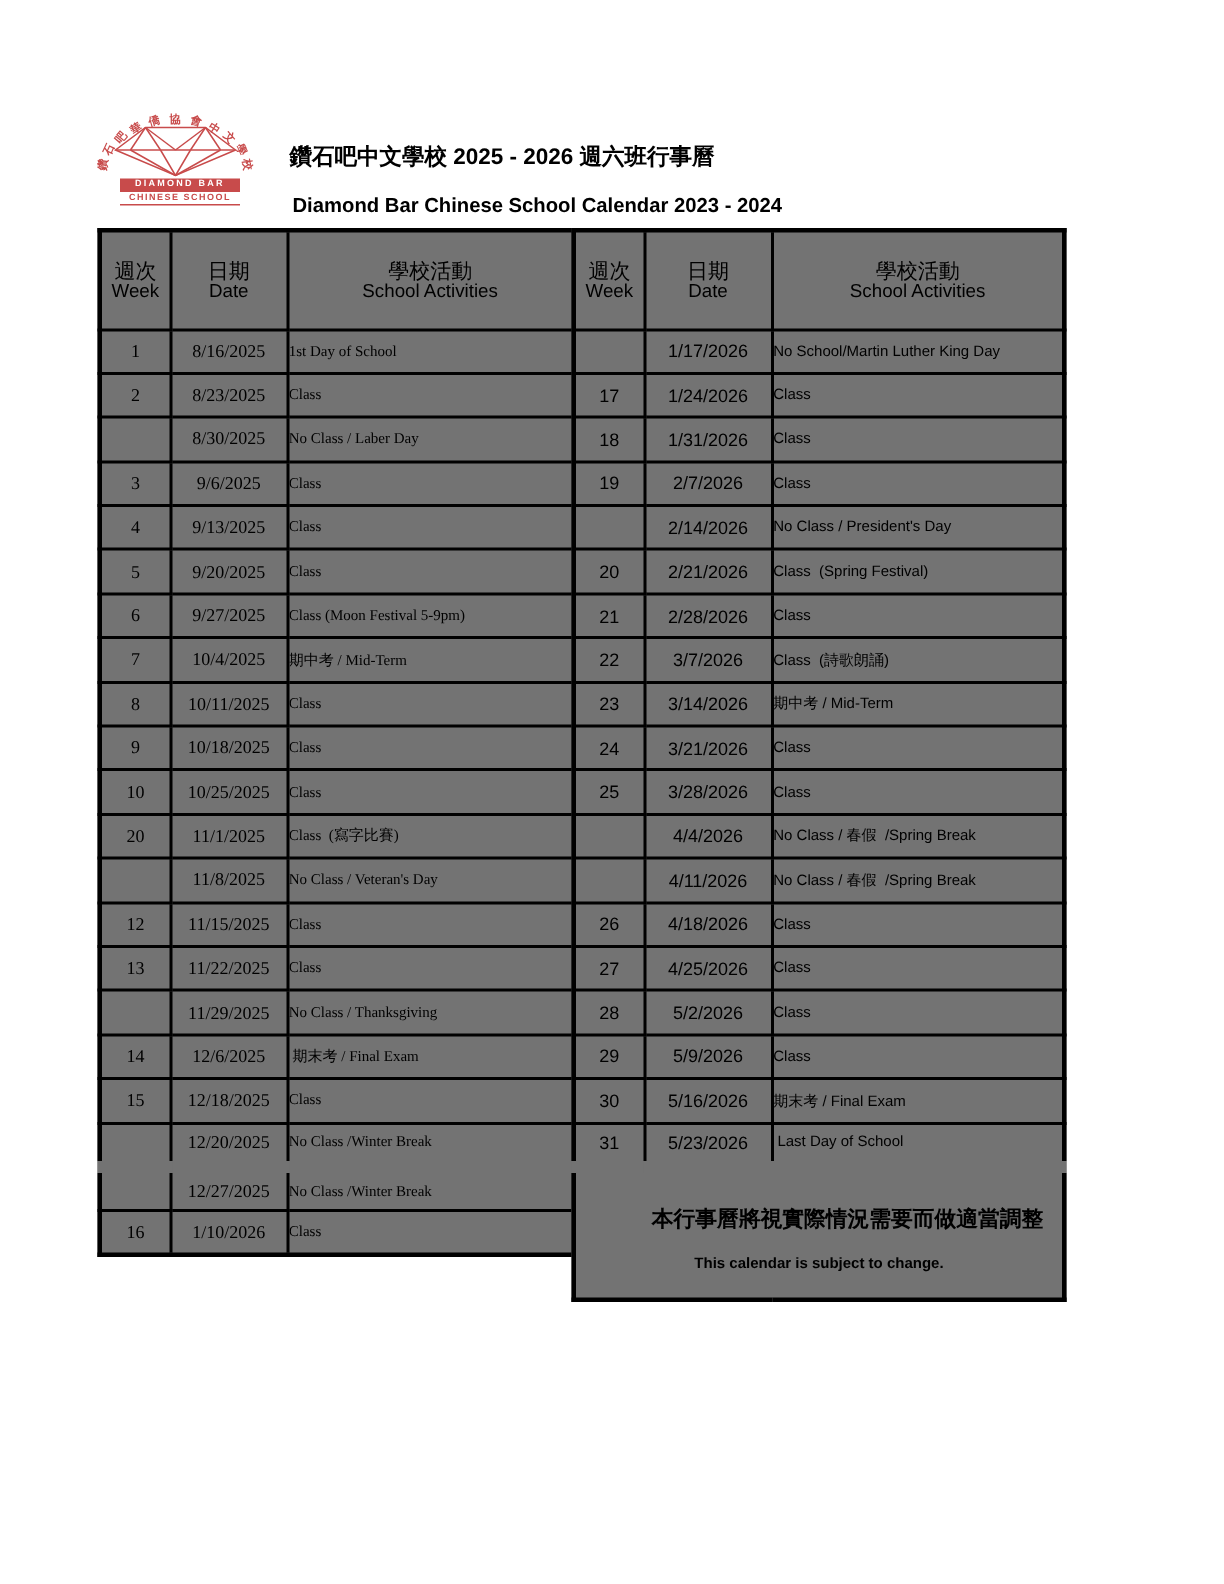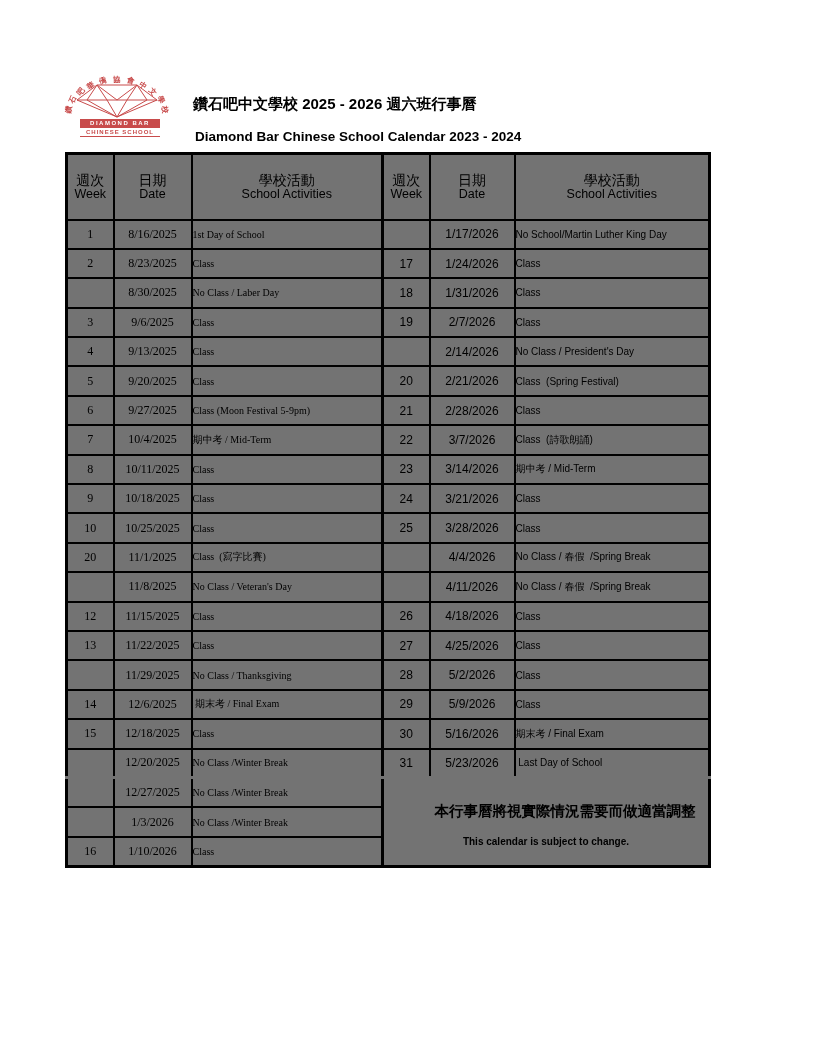--- a/index.html
+++ b/index.html
@@ -28,21 +28,21 @@
   .cal th, .cal td {border:2px solid #000; padding:0; vertical-align:middle; overflow:hidden;}
   .cal thead tr {height:66px;}
   .cal tbody tr {height:29.4px;}
   .cal th {font-weight:normal; text-align:center;}
   .h-zh {font-size:14px; line-height:1;}
   .h-en {font-size:12.5px; line-height:1; margin-top:1px;}
   .cell-week, .cell-date {text-align:center; font-size:12px;}
   .cell-activity {text-align:left; padding-left:3px; font-size:10px; white-space:pre;}
   table.left tbody td {font-family:"Liberation Serif","DejaVu Serif",serif;}
   table.right tbody td {font-family:"Liberation Sans","DejaVu Sans",sans-serif;}
-  tr.thick-top td {border-top:3px solid #737373;}
+  tr.thick-top td {border-top:8px solid #737373;}
   .note-cell {text-align:center; vertical-align:top;}
   .note-zh {font-size:14.5px; font-weight:bold; margin-top:5px; white-space:pre;padding-left:38px;}
   .note-en {font-size:10px; font-weight:bold; margin-top:15px; white-space:pre;}
 </style>
 </head>
 <body>
 
 <div class="page">
 
   <div class="logo">
@@ -199,25 +199,20 @@
           <td class="cell-week"></td>
           <td class="cell-date">12/20/2025</td>
           <td class="cell-activity">No Class /Winter Break</td>
         </tr>
         <tr class="thick-top">
           <td class="cell-week"></td>
           <td class="cell-date">12/27/2025</td>
           <td class="cell-activity">No Class /Winter Break</td>
         </tr>
         <tr>
-          <td class="cell-week"></td>
-          <td class="cell-date">1/3/2026</td>
-          <td class="cell-activity">No Class /Winter Break</td>
-        </tr>
-        <tr>
           <td class="cell-week">16</td>
           <td class="cell-date">1/10/2026</td>
           <td class="cell-activity">Class</td>
         </tr>
       </tbody>
   </table>
 
   <table class="cal right">
     <colgroup>
         <col style="width:47px">

